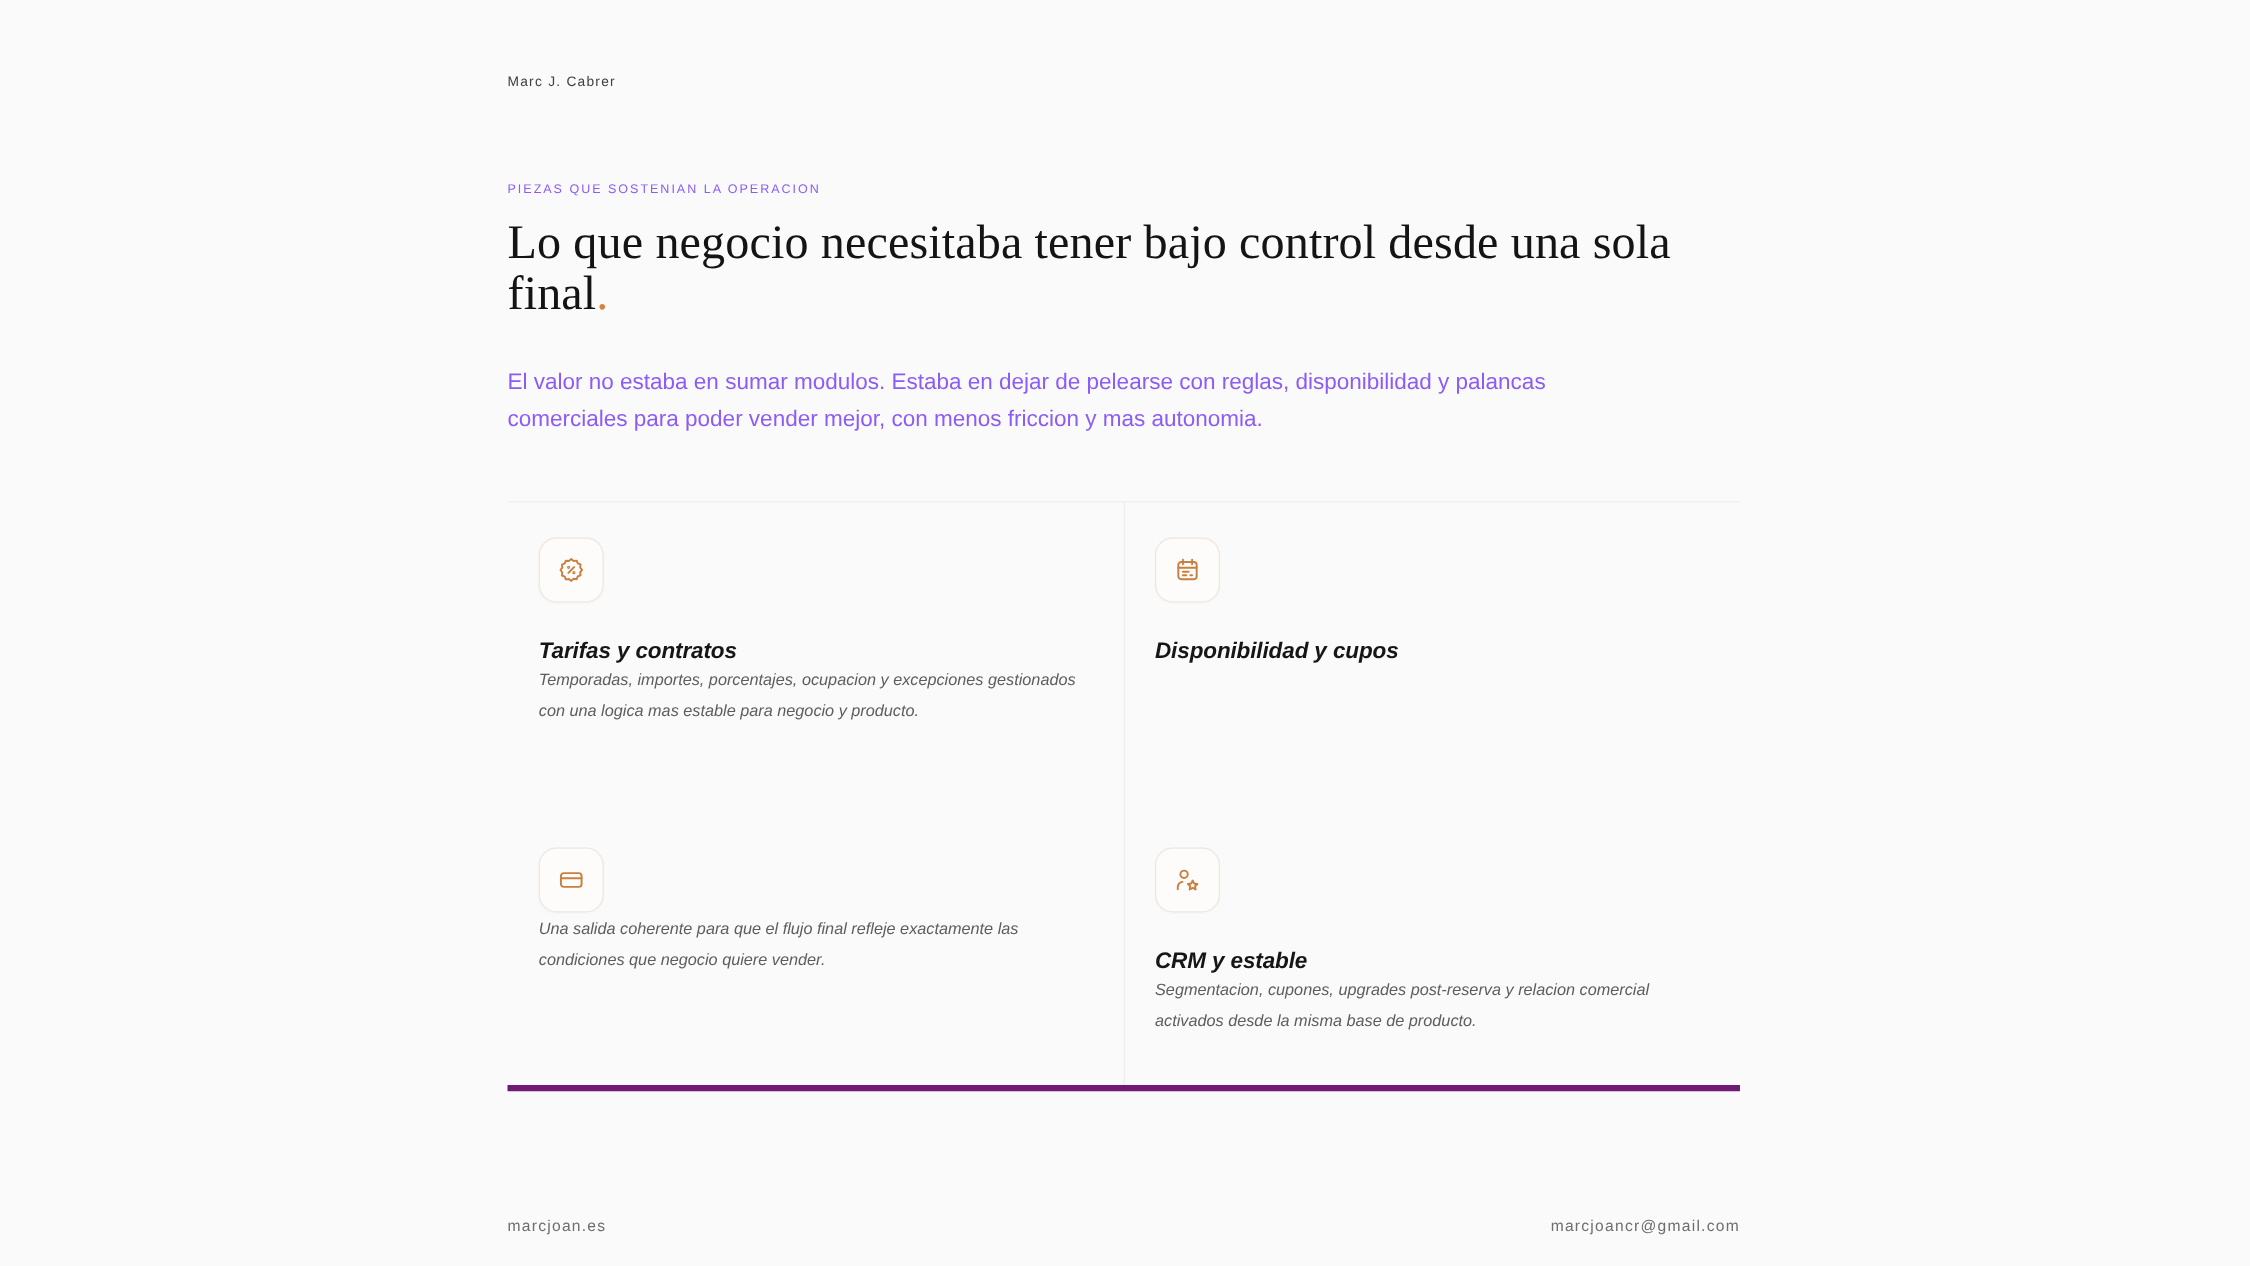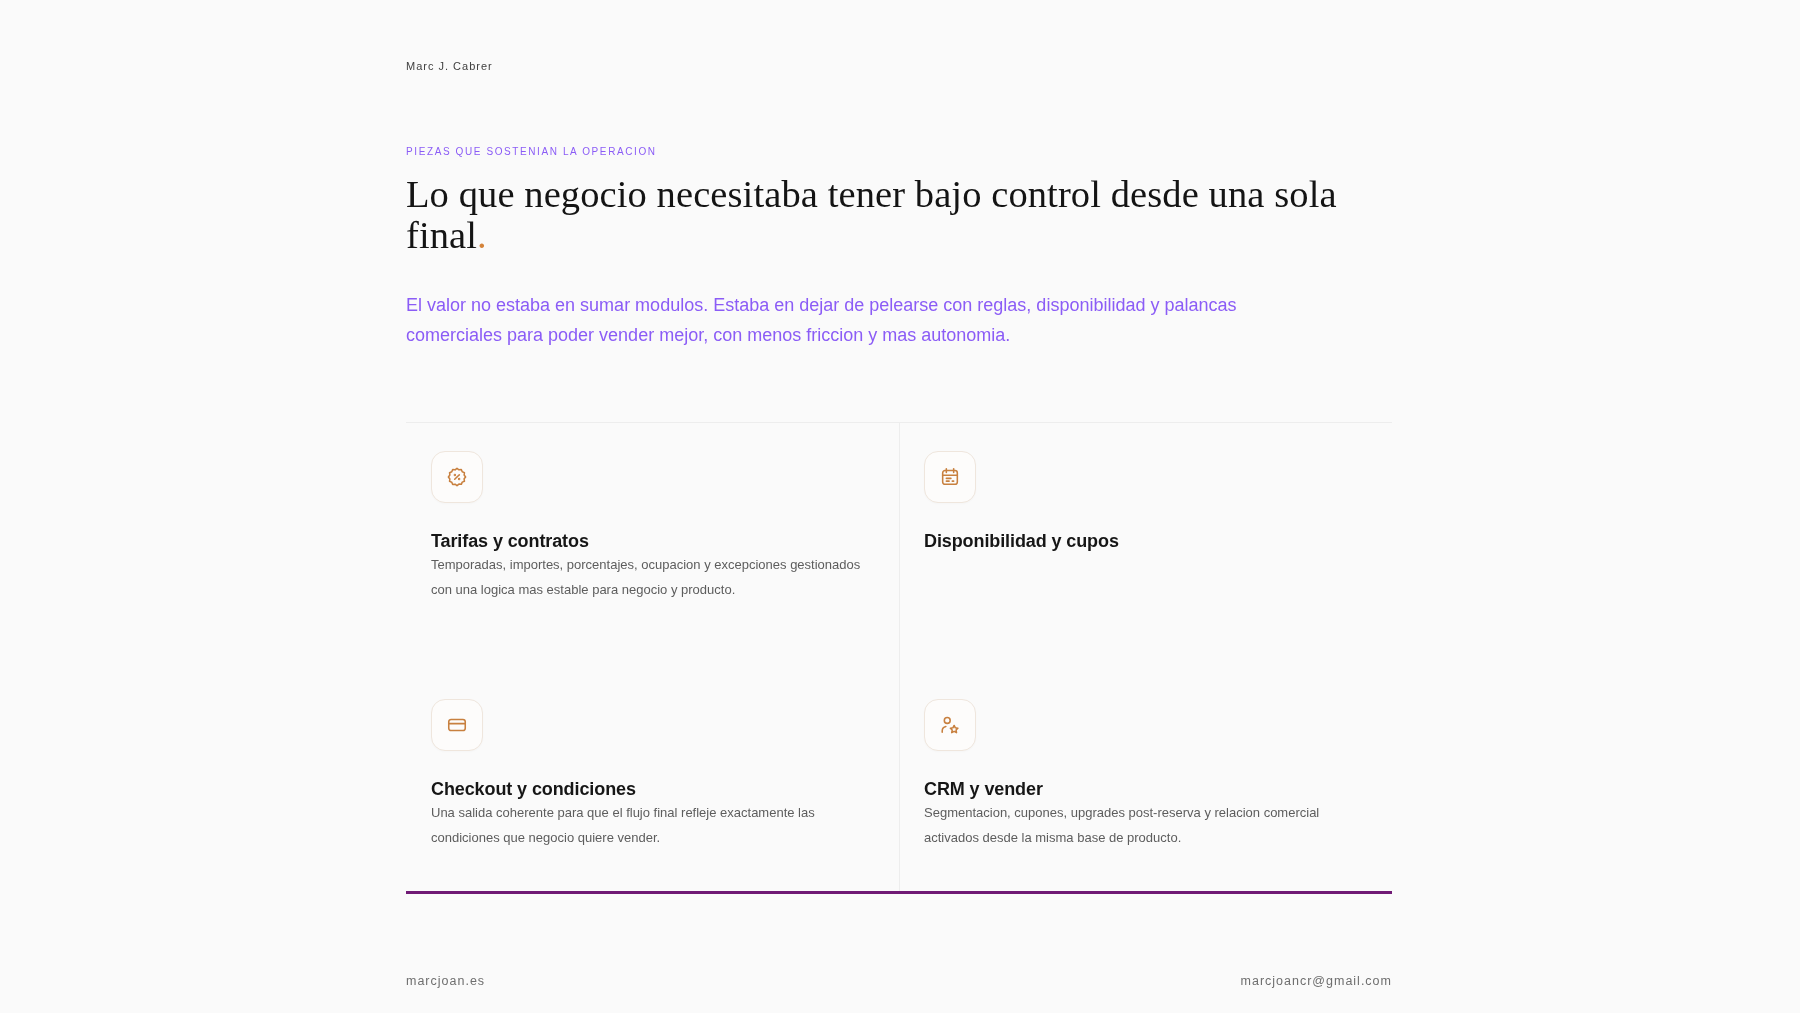--- a/index.html
+++ b/index.html
@@ -55,29 +55,30 @@
       position: absolute;
       top: 290px;
       left: 0;
       width: 900px;
       font-size: 18px;
       line-height: 30px;
       color: #8b5cf6;
     }
     .grid {
       position: absolute;
-      top: 422px;
+      top: 401px;
       left: 0;
       width: 986px;
       height: 472px;
       border-top: 1px solid #ededed;
-      border-bottom: 3px solid #701a75;
+      border-bottom: 5px solid #701a75;
       display: grid;
       grid-template-columns: 493px 493px;
       grid-template-rows: 248px 224px;
+      font-style: italic;
     }
     .grid::after {
       content: "";
       position: absolute;
       left: 493px;
       top: 0;
       bottom: 0;
       width: 1px;
       background: #ededed;
     }
@@ -172,33 +173,32 @@
       <h3 class="card-title">Disponibilidad y cupos</h3>
     </div>
 
     <div class="card">
       <div class="icon-box">
         <svg viewBox="0 0 24 24">
           <rect x="3" y="6" width="18" height="12" rx="2.5"></rect>
           <path d="M3 10.5h18"></path>
         </svg>
       </div>
-      <h3 class="card-title">Checkout y condiciones</h3>
       <p class="card-text">Una salida coherente para que el flujo final refleje exactamente las condiciones que negocio quiere vender.</p>
     </div>
 
     <div class="card right">
       <div class="icon-box">
         <svg viewBox="0 0 24 24">
           <circle cx="9" cy="7" r="3.2"></circle>
           <path d="M3.5 20v-1.5a5 5 0 0 1 4-4.9"></path>
           <path d="M16.5 12.5l1.3 2.6 2.8.4-2 2 .5 2.8-2.6-1.4-2.6 1.4.5-2.8-2-2 2.8-.4z"></path>
         </svg>
       </div>
-      <h3 class="card-title">CRM y vender</h3>
+      <h3 class="card-title">CRM y estable</h3>
       <p class="card-text">Segmentacion, cupones, upgrades post-reserva y relacion comercial activados desde la misma base de producto.</p>
     </div>
 
   </div>
 </div>
 
 <a class="footer-left">marcjoan.es</a>
 <a class="footer-right">marcjoancr@gmail.com</a>
 
 </body></html>

